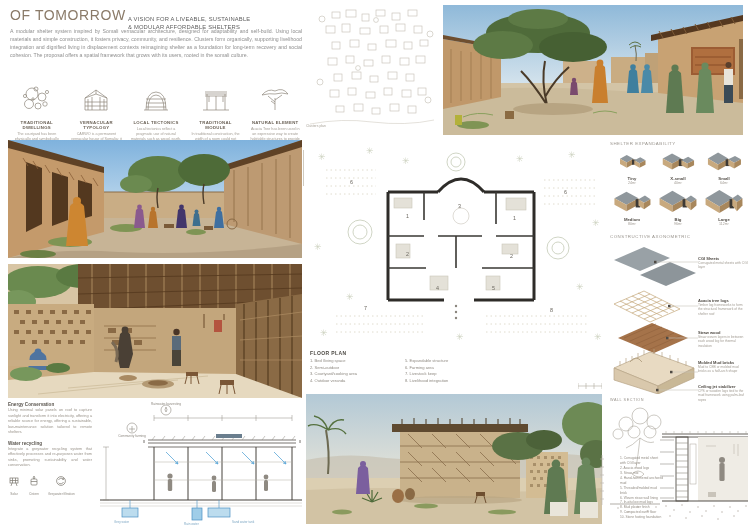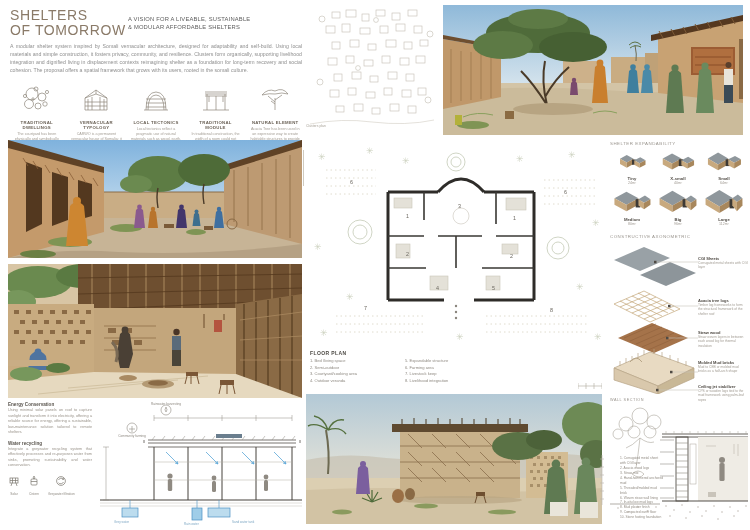--- a/index.html
+++ b/index.html
@@ -41,21 +41,20 @@
   .tank-lbl{font-size:3.1px;color:#7fa8c4;}
   .render-frame{overflow:hidden;}
 </style>
 </head>
 <body>
 
 <div id="board">
 
   <div class="abs" style="left:10px;top:8px;width:292px;">
     <div class="title">
-      <div>SHELTERS</div>
       <div>OF TOMORROW</div>
     </div>
     <div class="subtitle abs" style="left:118px;top:8px;width:160px;">
       <div>A VISION FOR A LIVEABLE, SUSTAINABLE</div>
       <div>&amp; MODULAR AFFORDABLE SHELTERS</div>
     </div>
     <div class="intro" style="margin-top:5px;width:292px;">A modular shelter system inspired by Somali vernacular architecture, designed for adaptability and self-build. Using local materials and simple construction, it fosters privacy, community, and resilience. Clusters form organically, supporting livelihood integration and dignified living in displacement contexts reimagining shelter as a foundation for long-term recovery and social cohesion. The proposal offers a spatial framework that grows with its users, rooted in the somali culture.</div>
   </div>
 
   <div class="abs concepts" style="left:10px;top:84px;width:292px;">

